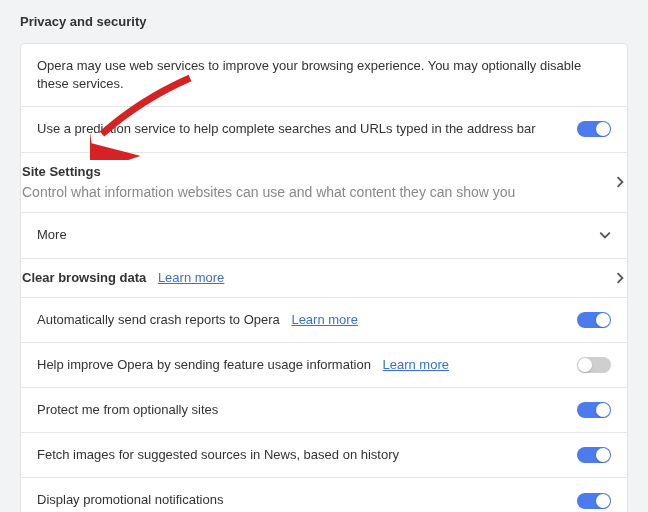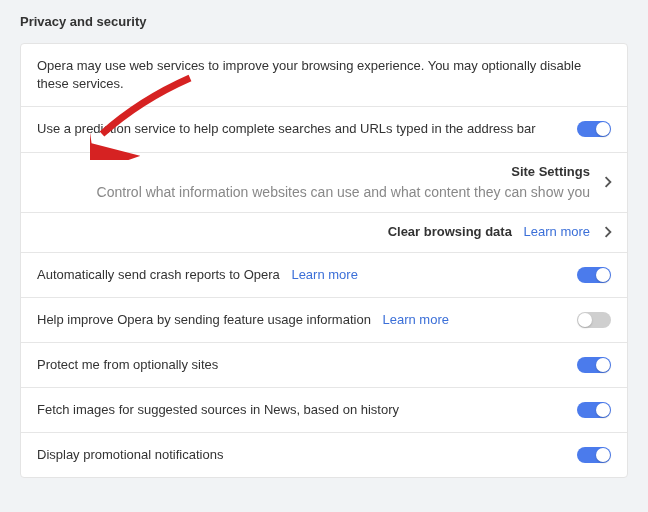--- a/index.html
+++ b/index.html
@@ -27,41 +27,42 @@
     border: 1px solid #e4e4e4;
     border-radius: 4px;
   }
   .row {
     display: flex;
     align-items: center;
     padding: 13px 16px;
     border-bottom: 1px solid #e6e6e6;
     position: relative;
   }
-  .row.tall { padding: 10px 13px; text-align: right; }
+  .row.tall { padding: 10px 1px; }
   .row:last-child { border-bottom: none; }
   .row-main {
     flex: 1 1 auto;
     min-width: 0;
   }
   .row-title {
     font-size: 13px;
     color: #333;
     font-weight: 400;
     line-height: 1.4;
   }
   .row-title.bold { font-weight: 600; }
   .row-sub {
     font-size: 14px;
     color: #888;
     margin-top: 2px;
     line-height: 1.4;
   }
   .link {
     color: #3b6fd8;
+    text-decoration: underline;
     cursor: pointer;
   }
   .inline-link { margin-left: 8px; }
   .row-control {
     flex: 0 0 auto;
     margin-left: 12px;
     display: flex;
     align-items: center;
   }
   
@@ -133,20 +134,32 @@
       </div>
       <div class="row-control">
         <span class="chev">
           <svg viewBox="0 0 10 10">
               <path d="M3 1 L7 5 L3 9" fill="none" stroke="#555" stroke-width="1.5"></path>
             </svg>
         </span>
       </div>
     </div>
 
+    <div class="row">
+      <div class="row-main">
+        <div class="row-title">More</div>
+      </div>
+      <div class="row-control">
+        <span class="chev">
+          <svg viewBox="0 0 10 10">
+              <path d="M1 3 L5 7 L9 3" fill="none" stroke="#555" stroke-width="1.5"></path>
+            </svg>
+        </span>
+      </div>
+    </div>
 
     <div class="row tall">
       <div class="row-main">
         <div>
           <span class="row-title bold">Clear browsing data</span>
           <span class="link inline-link">Learn more</span>
         </div>
       </div>
       <div class="row-control">
         <span class="chev">

